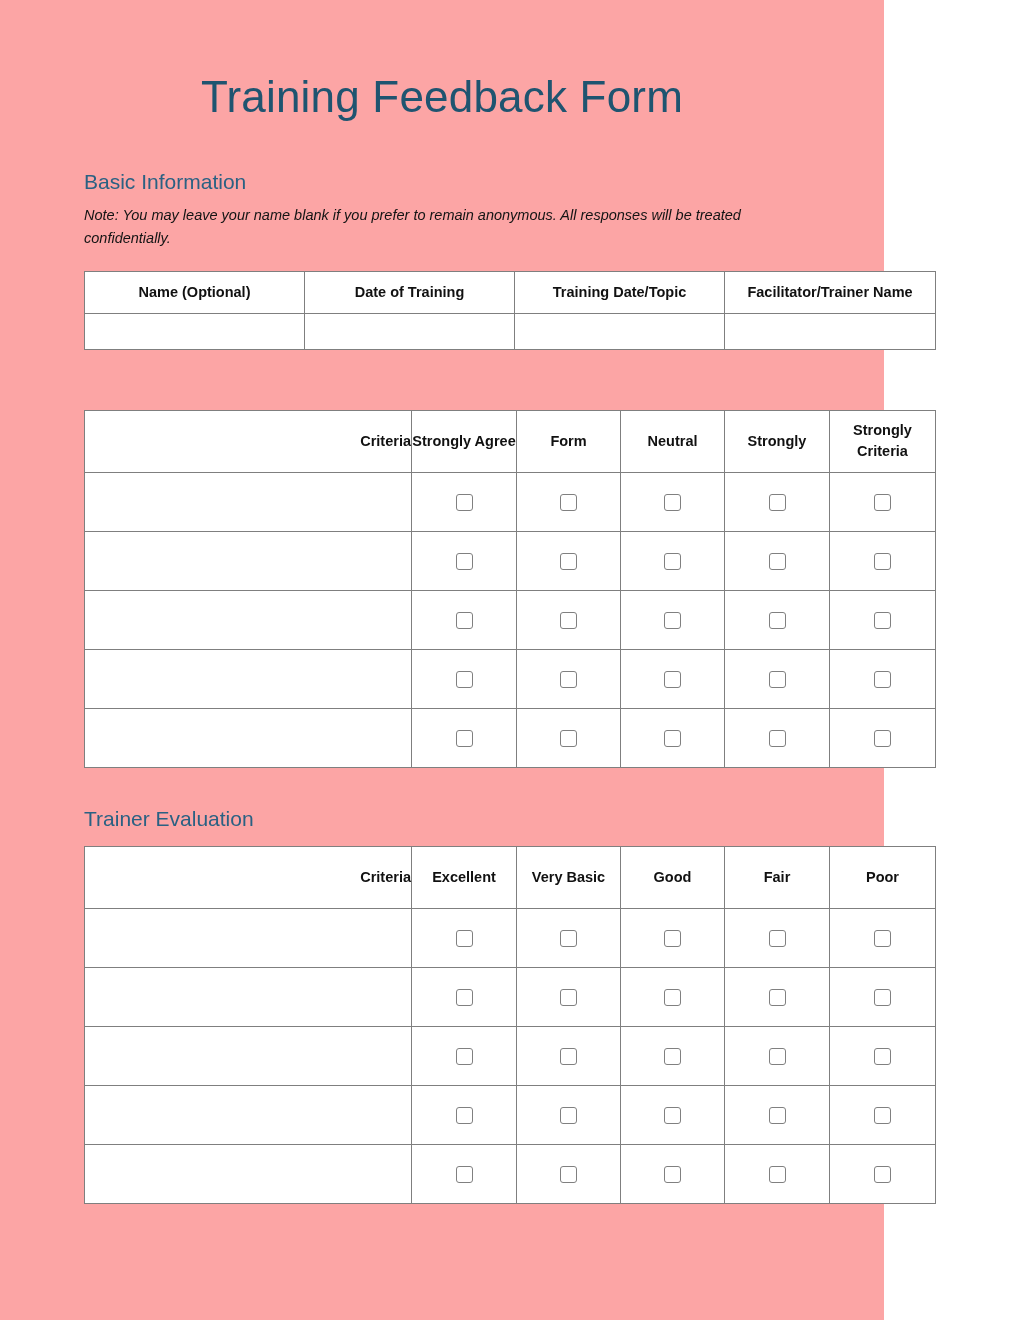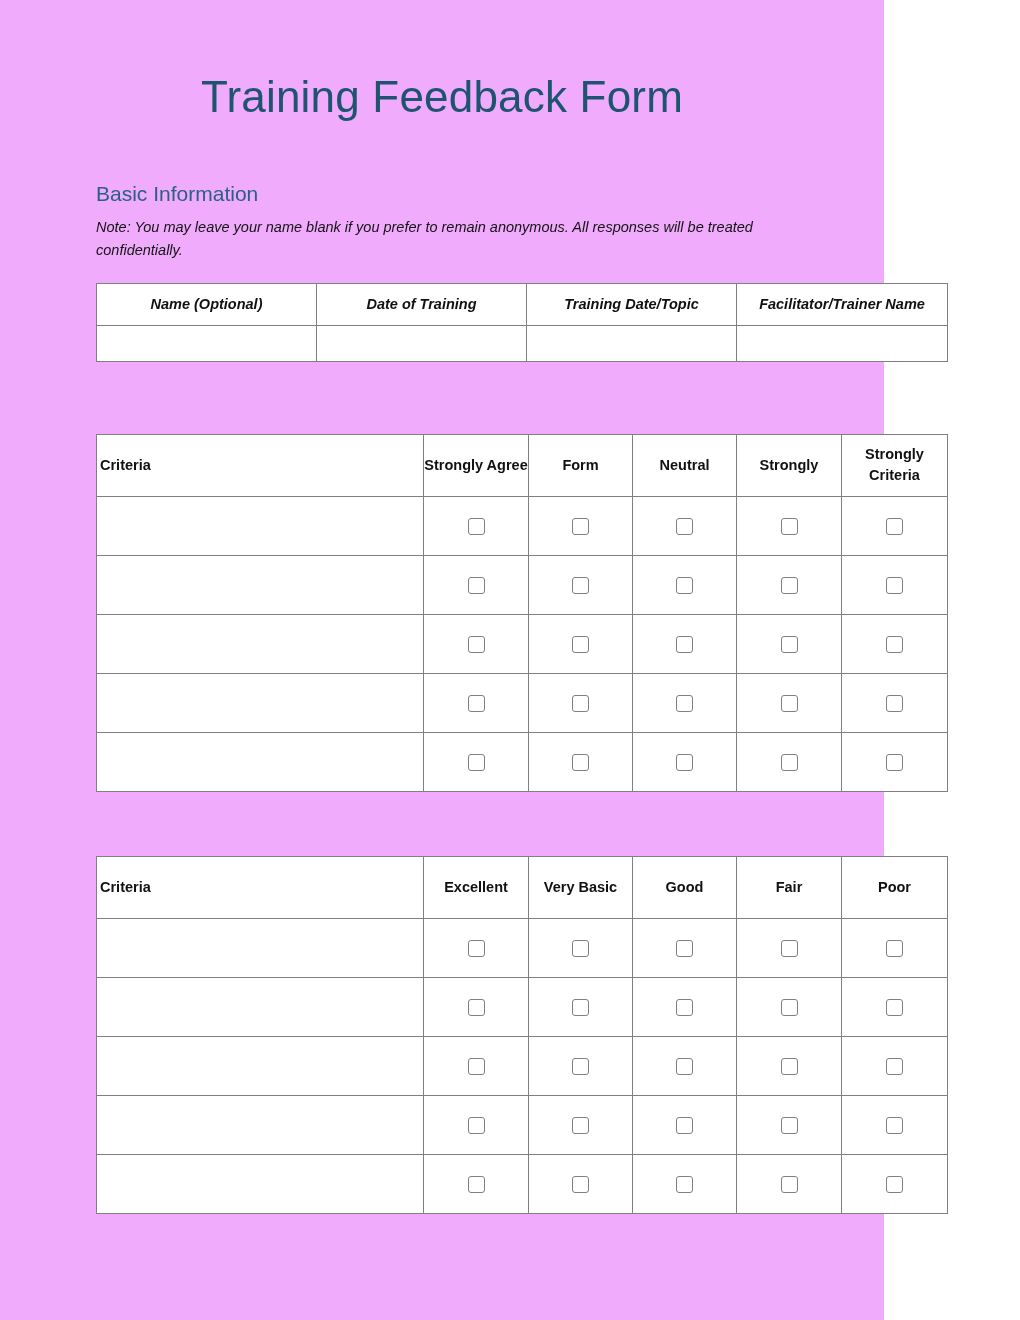--- a/index.html
+++ b/index.html
@@ -14,40 +14,40 @@
     font-family: "Liberation Sans", sans-serif;
     color: #1a1a1a;
     position: relative;
     overflow: hidden;
   }
 
   .page {
     width: 884px;
     height: 1320px;
     padding: 0;
-    background: #f0abfc;
+    background: #fca5a5;
   }
 
   .doc-title {
     text-align: center;
     color: #1f5470;
     font-size: 44px;
     font-weight: 400;
     letter-spacing: 0.2px;
     margin: 0;
     padding-top: 72px;
     line-height: 1.15;
   }
 
   .content {
     padding: 0 85px 0 84px;
   }
 
   .section {
-    margin: 12px;
+    margin: 0;
   }
 
   .section-heading {
     color: #2a6183;
     font-size: 21px;
     font-weight: 400;
     margin: 0;
     line-height: 1.25;
   }
 
@@ -69,21 +69,21 @@
 
   table.form-table td,
   table.form-table th {
     border: 1.5px solid #7f7f7f;
     padding: 0;
     vertical-align: middle;
     background: #ffffff;
   }
 
   
-  #basic-info-table { margin-top: 20px; font-style: italic; }
+  #basic-info-table { margin-top: 20px; }
   #basic-info-table th {
     height: 42px;
     font-size: 14.5px;
     font-weight: bold;
     text-align: center;
     color: #111111;
     padding: 0 6px;
   }
   #basic-info-table td.entry-cell {
     height: 36px;
@@ -94,22 +94,22 @@
   .eval-table th {
     font-size: 14.5px;
     font-weight: bold;
     color: #111111;
     text-align: center;
     height: 62px;
     padding: 0 5px;
     line-height: 1.45;
   }
   .eval-table th.criteria-head {
-    text-align: left;
-    padding-left: 3px;
+    text-align: right;
+    padding-left: 11px;
   }
   .eval-table td {
     height: 59px;
   }
   .eval-table td.checkbox-cell {
     text-align: center;
   }
 
   .checkbox {
     display: inline-block;
@@ -230,20 +230,21 @@
             <td class="checkbox-cell"><span class="checkbox"></span></td>
             <td class="checkbox-cell"><span class="checkbox"></span></td>
           </tr>
         </tbody>
       </table>
     </section>
 
     <div class="gap-md"></div>
 
     <section class="section">
+      <h2 class="section-heading">Trainer Evaluation</h2>
 
       <table class="form-table eval-table" id="trainer-eval-table">
         <colgroup>
           <col style="width:327px">
           <col style="width:105px">
           <col style="width:104px">
           <col style="width:104px">
           <col style="width:105px">
           <col style="width:106px">
         </colgroup>

